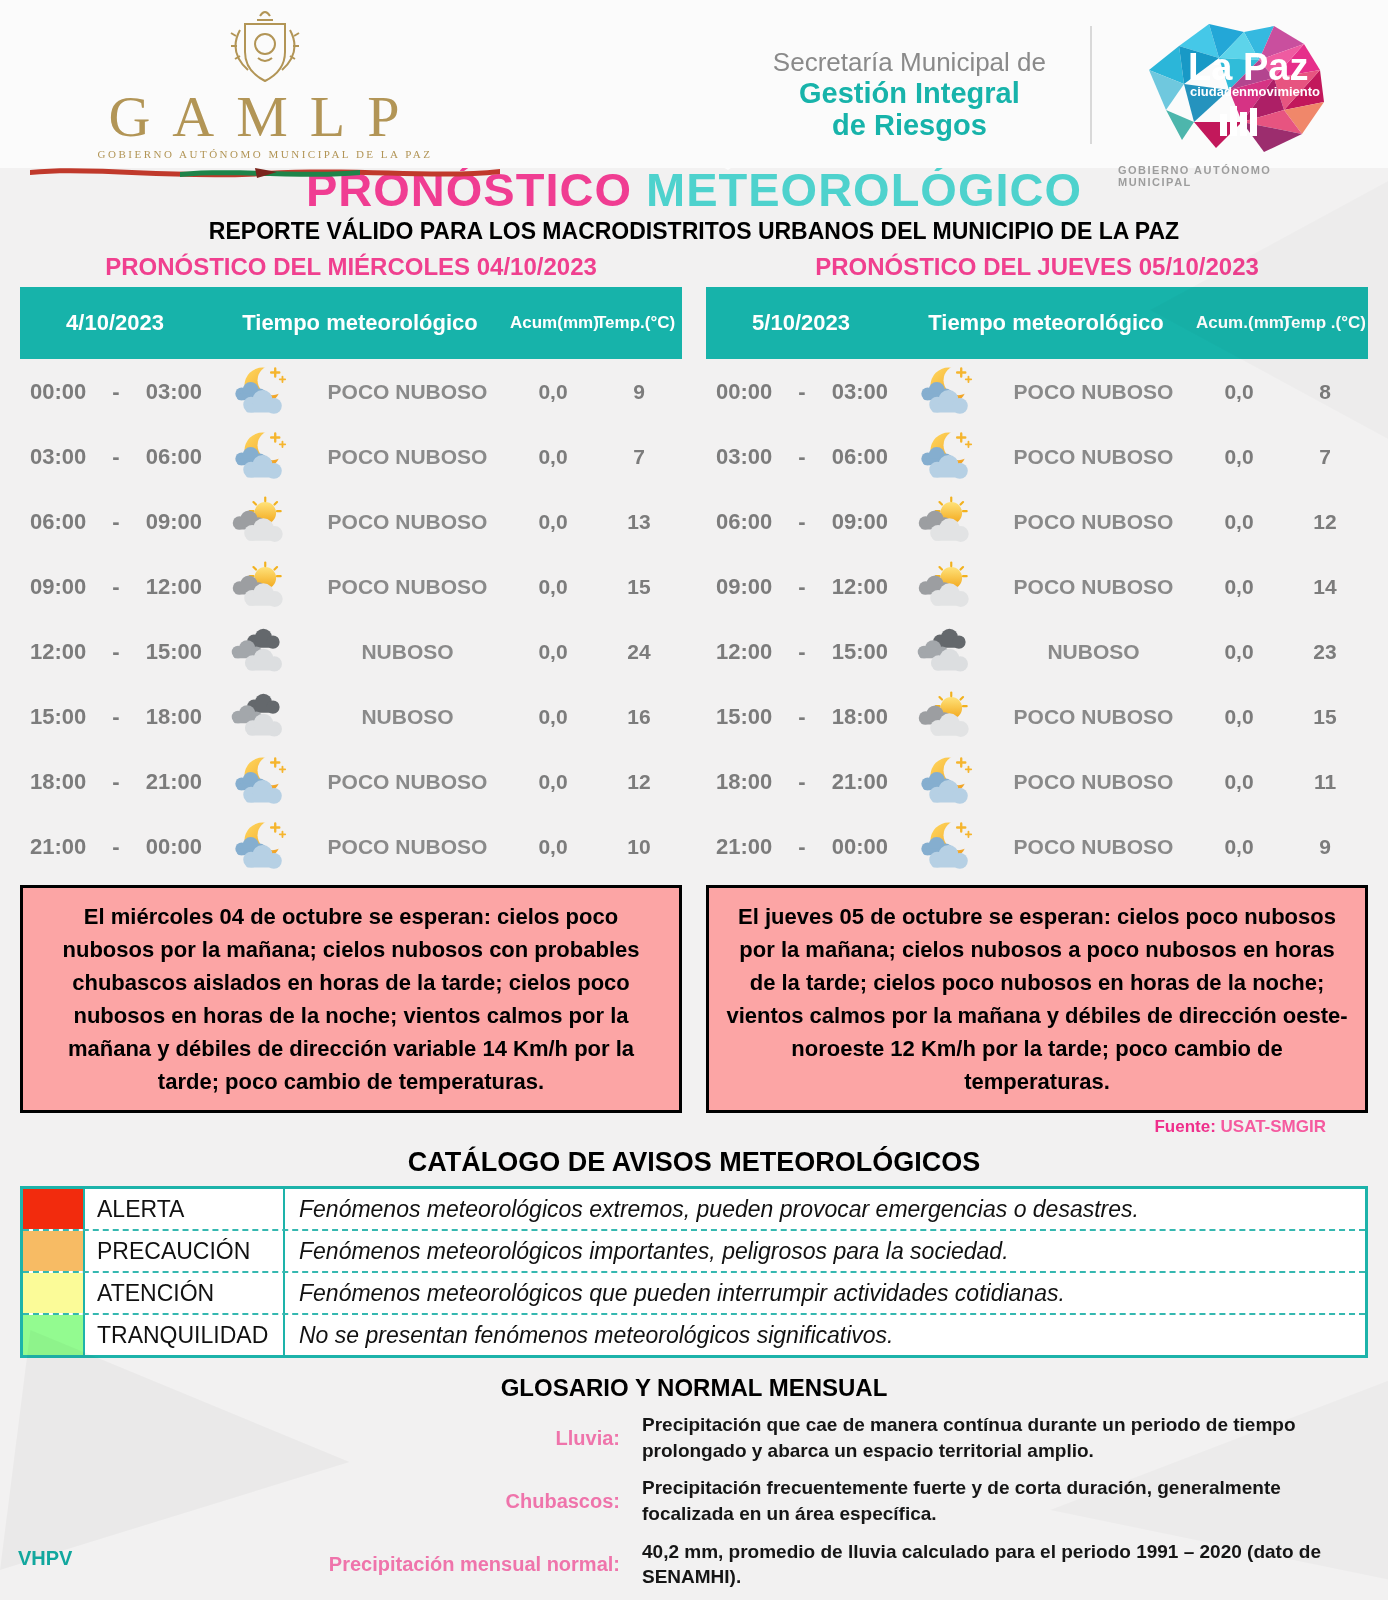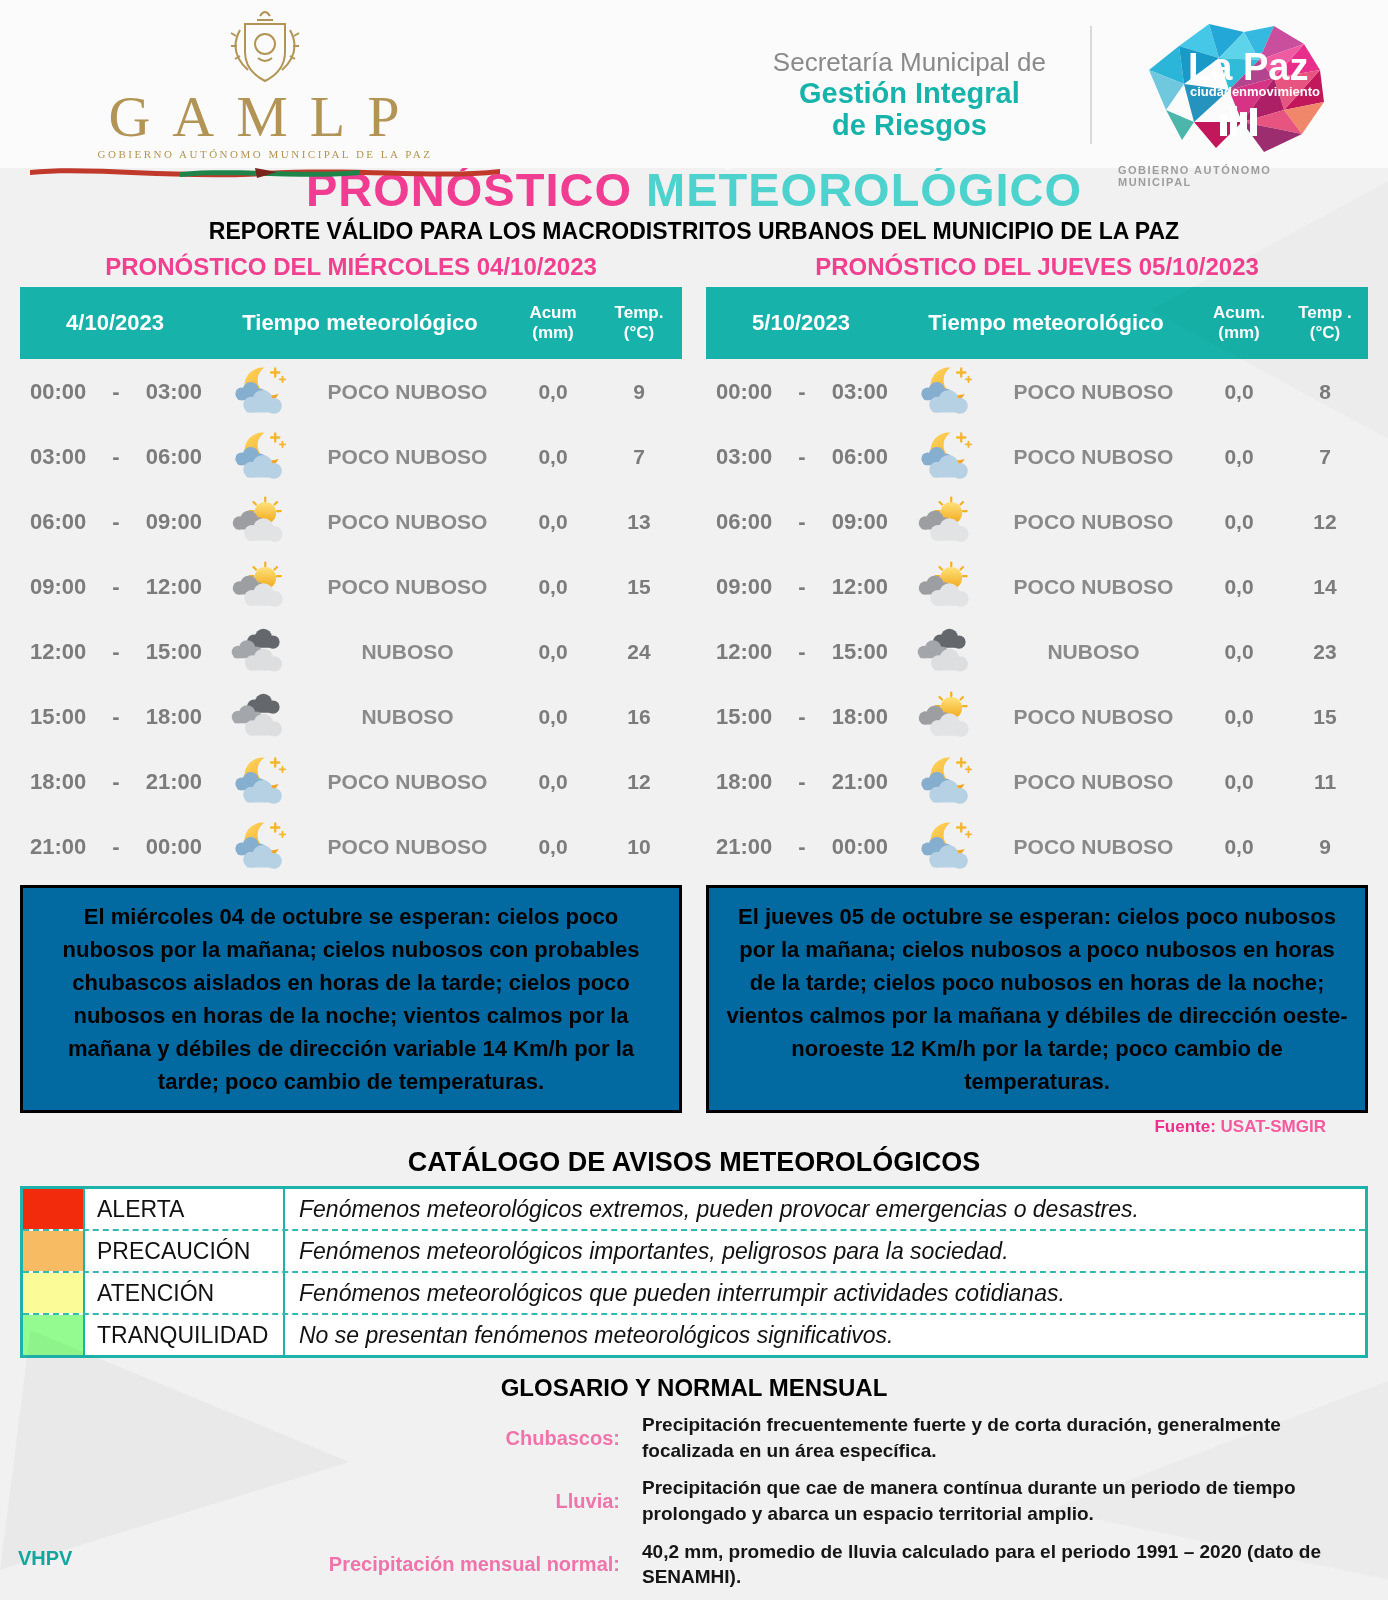--- a/index.html
+++ b/index.html
@@ -38,31 +38,31 @@
 
   
   .panels{display:flex;gap:24px;padding:0 20px;margin-top:8px;}
   .panel{width:662px;}
   .panel-title{margin:0 0 6px 0;text-align:center;font-size:24px;font-weight:800;color:#f0408f;}
   .thead{display:grid;grid-template-columns:190px 300px 86px 86px;background:#17b3aa;color:#fff;
          align-items:center;height:72px;font-weight:800;}
   .th{text-align:center;}
   .th-date{font-size:22px;}
   .th-weather{font-size:22px;}
-  .th-2line{font-size:17px;line-height:1.15;display:flex;flex-direction:column;}
+  .th-2line{font-size:17px;line-height:1.15;display:flex;flex-direction:row;}
   .tbody{}
   .f-row{display:grid;grid-template-columns:190px 95px 205px 86px 86px;align-items:center;height:65px;}
   .cell{color:#7c7c7c;font-weight:800;}
   .time{display:flex;justify-content:space-between;padding:0 8px 0 10px;font-size:22px;}
   .icon-cell{display:flex;justify-content:center;align-items:center;}
   .wicon{width:58px;height:58px;display:inline-block;}
   .wicon svg{width:58px;height:58px;display:block;}
   .cond{text-align:center;font-size:21px;color:#8a8a8a;}
   .acum,.temp{text-align:center;font-size:21px;}
-  .summary-box{margin-top:6px;border:3px solid #000;background:#0369a1;min-height:196px;
+  .summary-box{margin-top:6px;border:3px solid #000;background:#fca5a5;min-height:196px;
                display:flex;align-items:center;justify-content:center;padding:12px 16px;box-sizing:border-box;}
   .summary-text{font-size:22px;font-weight:800;color:#000;text-align:center;line-height:1.5;}
 
   
   .fuente{text-align:right;padding-right:62px;font-size:17px;font-weight:800;margin-top:4px;margin-left:24px;}
   .fuente .f-label{color:#ef2f8b;}
   .fuente .f-value{color:#f55a9f;}
 
   
   .catalog-title{text-align:center;font-size:27px;font-weight:800;color:#000;margin:10px 0 8px;}
@@ -853,26 +853,26 @@
       <div class="c-row">
     <div class="c-swatch" style="background: rgb(147, 251, 144);"></div>
     <div class="c-label">TRANQUILIDAD</div>
     <div class="c-desc">No se presentan fenómenos meteorológicos significativos.</div>
   </div>
     </div>
 
   <div class="glossary-title">GLOSARIO Y NORMAL MENSUAL</div>
   <div class="glossary">
       <div class="g-row">
+    <div class="g-term">Lluvia:</div>
+    <div class="g-def">Precipitación que cae de manera contínua durante un periodo de tiempo prolongado y abarca un espacio territorial amplio.</div>
+  </div>
+      <div class="g-row">
     <div class="g-term">Chubascos:</div>
     <div class="g-def">Precipitación frecuentemente fuerte y de corta duración, generalmente focalizada en un área específica.</div>
-  </div>
-      <div class="g-row">
-    <div class="g-term">Lluvia:</div>
-    <div class="g-def">Precipitación que cae de manera contínua durante un periodo de tiempo prolongado y abarca un espacio territorial amplio.</div>
   </div>
       <div class="g-row">
     <div class="g-term">Precipitación mensual normal:</div>
     <div class="g-def">40,2 mm, promedio de lluvia calculado para el periodo 1991 – 2020 (dato de SENAMHI).</div>
   </div>
     </div>
 
   <div class="initials">VHPV</div>
 </div>
 

